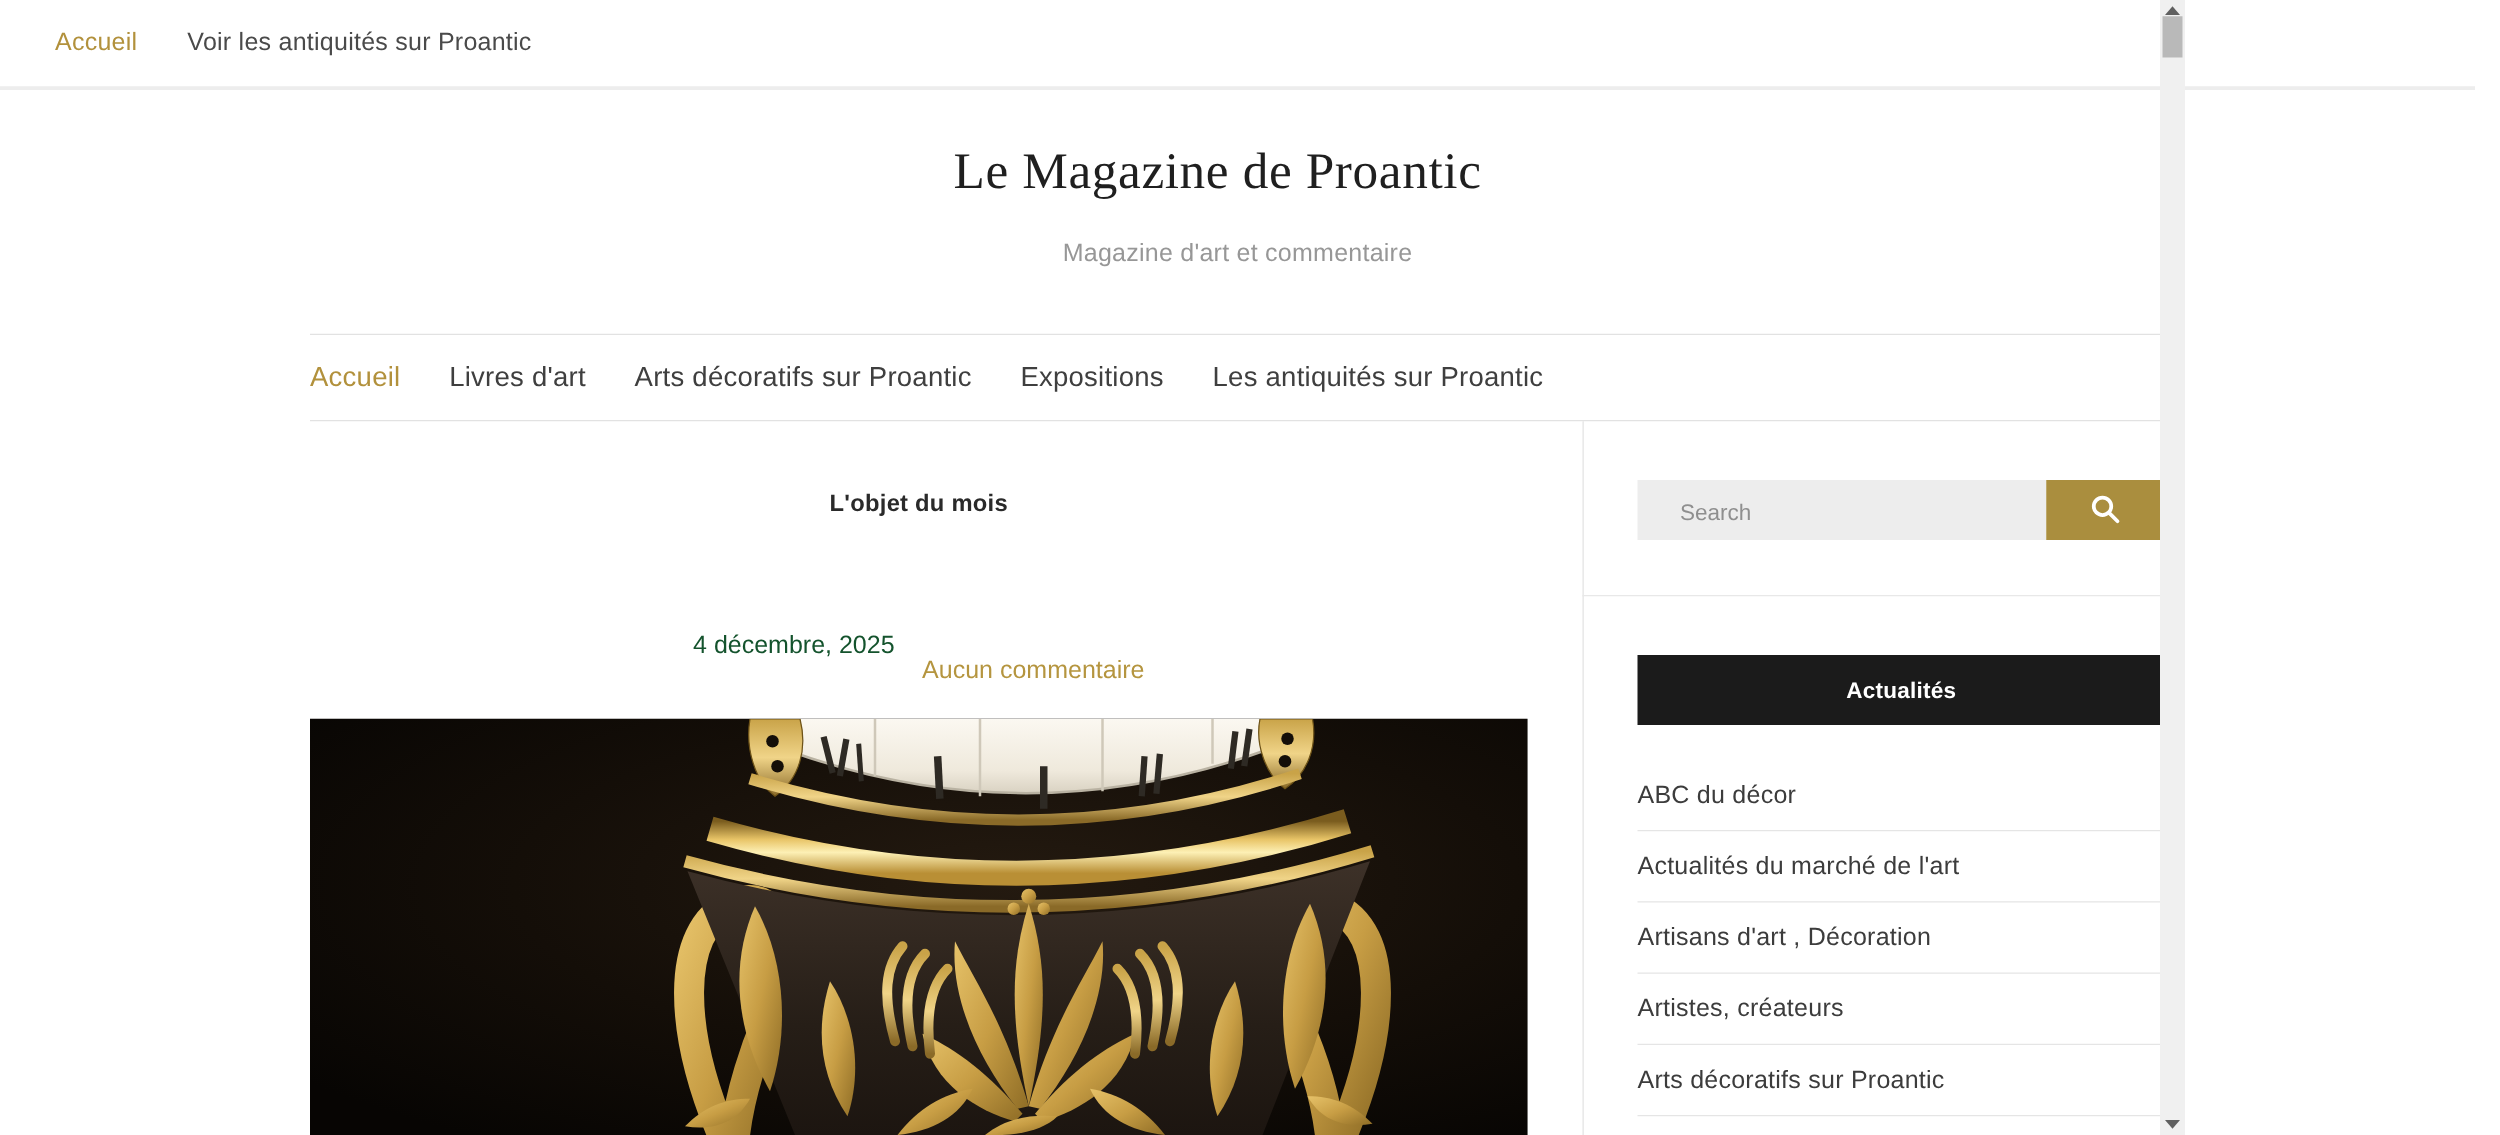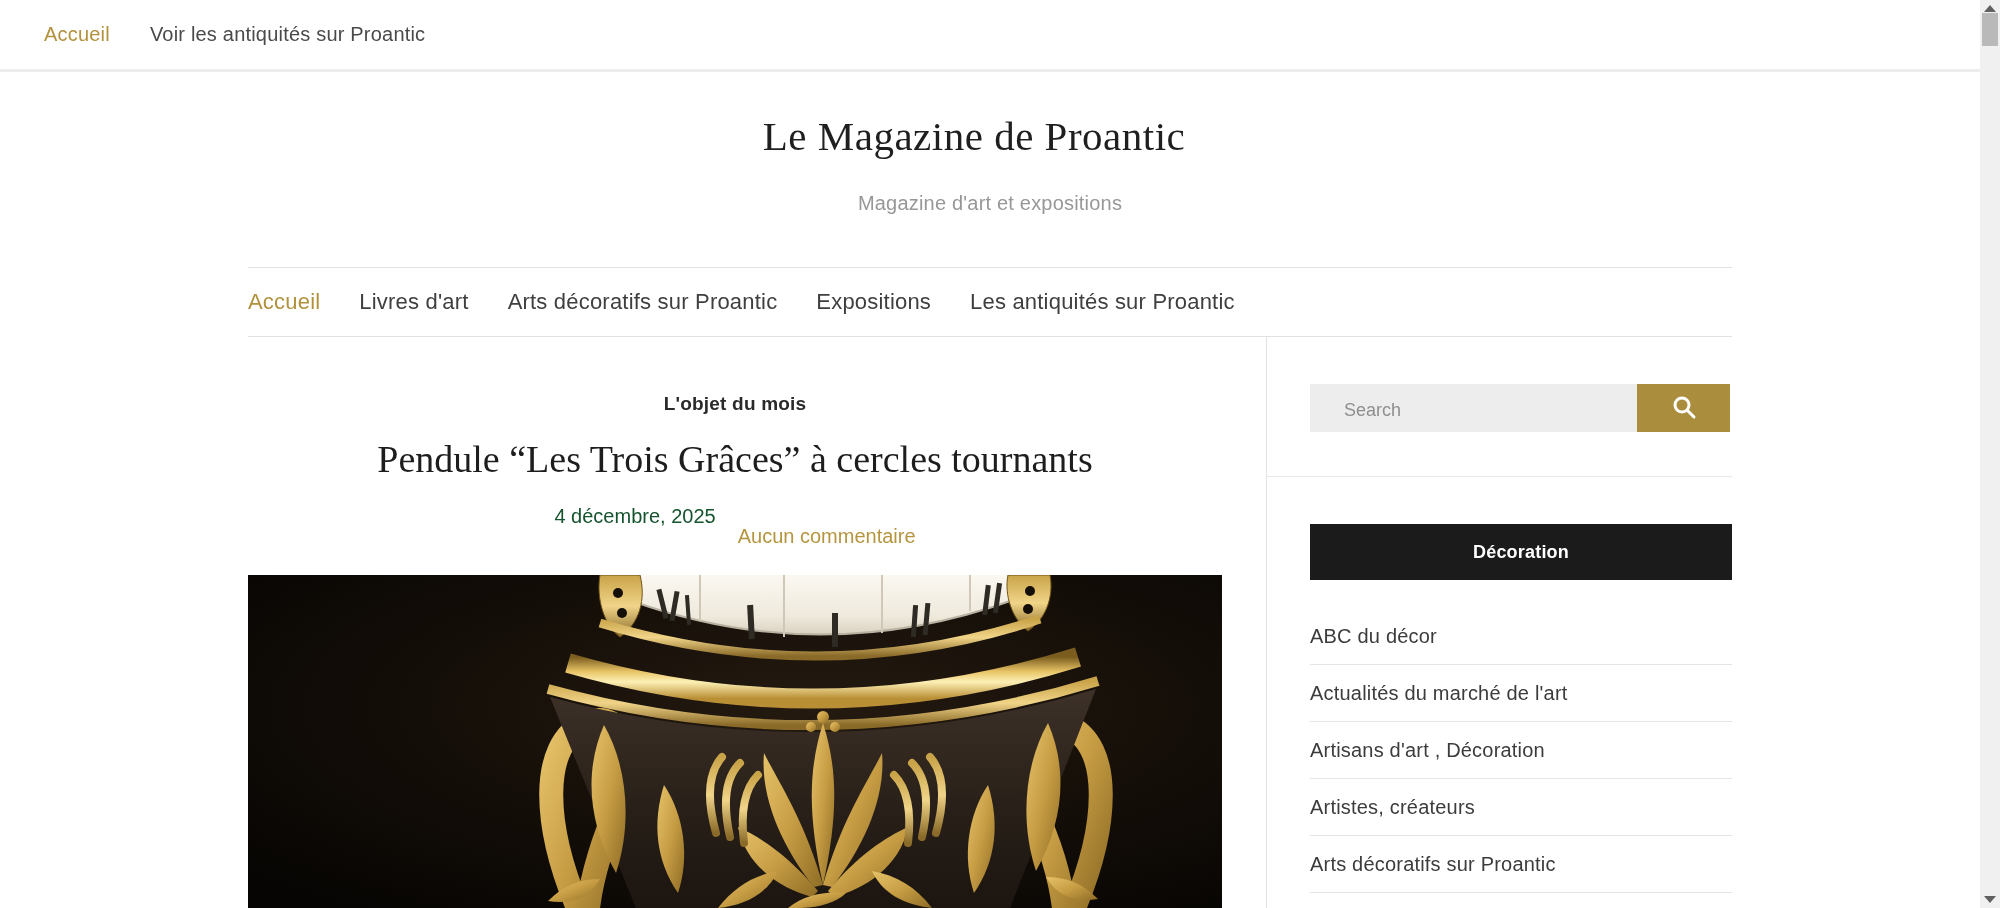--- a/index.html
+++ b/index.html
@@ -1,19 +1,19 @@
 <!DOCTYPE html>
 <html lang="fr"><head>
 <meta charset="utf-8">
 <title>Le Magazine de Proantic</title>
 <style>
   * { margin:0; padding:0; box-sizing:border-box; }
   html,body { width:2000px; height:908px; overflow:hidden; background:#ffffff;
               font-family:"Liberation Sans", sans-serif; }
-  .page { position:relative; width:2000px; height:908px; background:#ffffff; }
+  .page { position:relative; width:1748px; height:908px; background:#ffffff; }
 
   
   .topbar { position:absolute; left:0; top:0; width:1980px; height:72px;
             background:#ffffff; border-bottom:3px solid #ededed;
             display:flex; align-items:center; }
   .topbar a { text-decoration:none; font-size:20px; letter-spacing:.2px; cursor:pointer; }
   .topbar-link-home { margin-left:44px; color:#b2913c; }
   .topbar-link-proantic { margin-left:40px; color:#4a4a4a; }
 
   
@@ -83,32 +83,31 @@
 <body>
 
 <div class="page">
 
   <div class="topbar">
     <a class="topbar-link-home">Accueil</a>
     <a class="topbar-link-proantic">Voir les antiquités sur Proantic</a>
   </div>
 
   <h1 class="site-title">Le Magazine de Proantic</h1>
-  <div class="site-tagline">Magazine d'art et expositions</div>
+  <div class="site-tagline">Magazine d'art et commentaire</div>
 
   <nav class="main-nav">
     <a class="active">Accueil</a>
     <a>Livres d'art</a>
     <a>Arts décoratifs sur Proantic</a>
     <a>Expositions</a>
     <a>Les antiquités sur Proantic</a>
   </nav>
 
   <a class="article-category">L'objet du mois</a>
-  <h2 class="article-title">Pendule “Les Trois Grâces” à cercles tournants</h2>
   <div class="article-meta">
     <span class="date">4 décembre, 2025</span>
     <a class="comments">Aucun commentaire</a>
   </div>
 
   <div class="featured-image">
     <svg width="974" height="333" viewBox="0 0 974 333" xmlns="http://www.w3.org/2000/svg">
       <defs>
         <radialGradient id="bgGrad" cx="58%" cy="40%" r="75%">
           <stop offset="0%" stop-color="#241a10"></stop>
@@ -238,21 +237,21 @@
         <svg width="26" height="26" viewBox="0 0 26 26">
           <circle cx="11" cy="11" r="7" fill="none" stroke="#ffffff" stroke-width="3"></circle>
           <line x1="16.5" y1="16.5" x2="23" y2="23" stroke="#ffffff" stroke-width="3" stroke-linecap="round"></line>
         </svg>
       </span>
     </button>
   </div>
 
   <div class="widget-divider"></div>
 
-  <div class="categories-heading">Décoration</div>
+  <div class="categories-heading">Actualités</div>
 
   <ul class="category-list">
     <li>
       <a>ABC du décor</a>
     </li>
     <li>
       <a>Actualités du marché de l'art</a>
     </li>
     <li>
       <a>Artisans d'art , Décoration</a>

